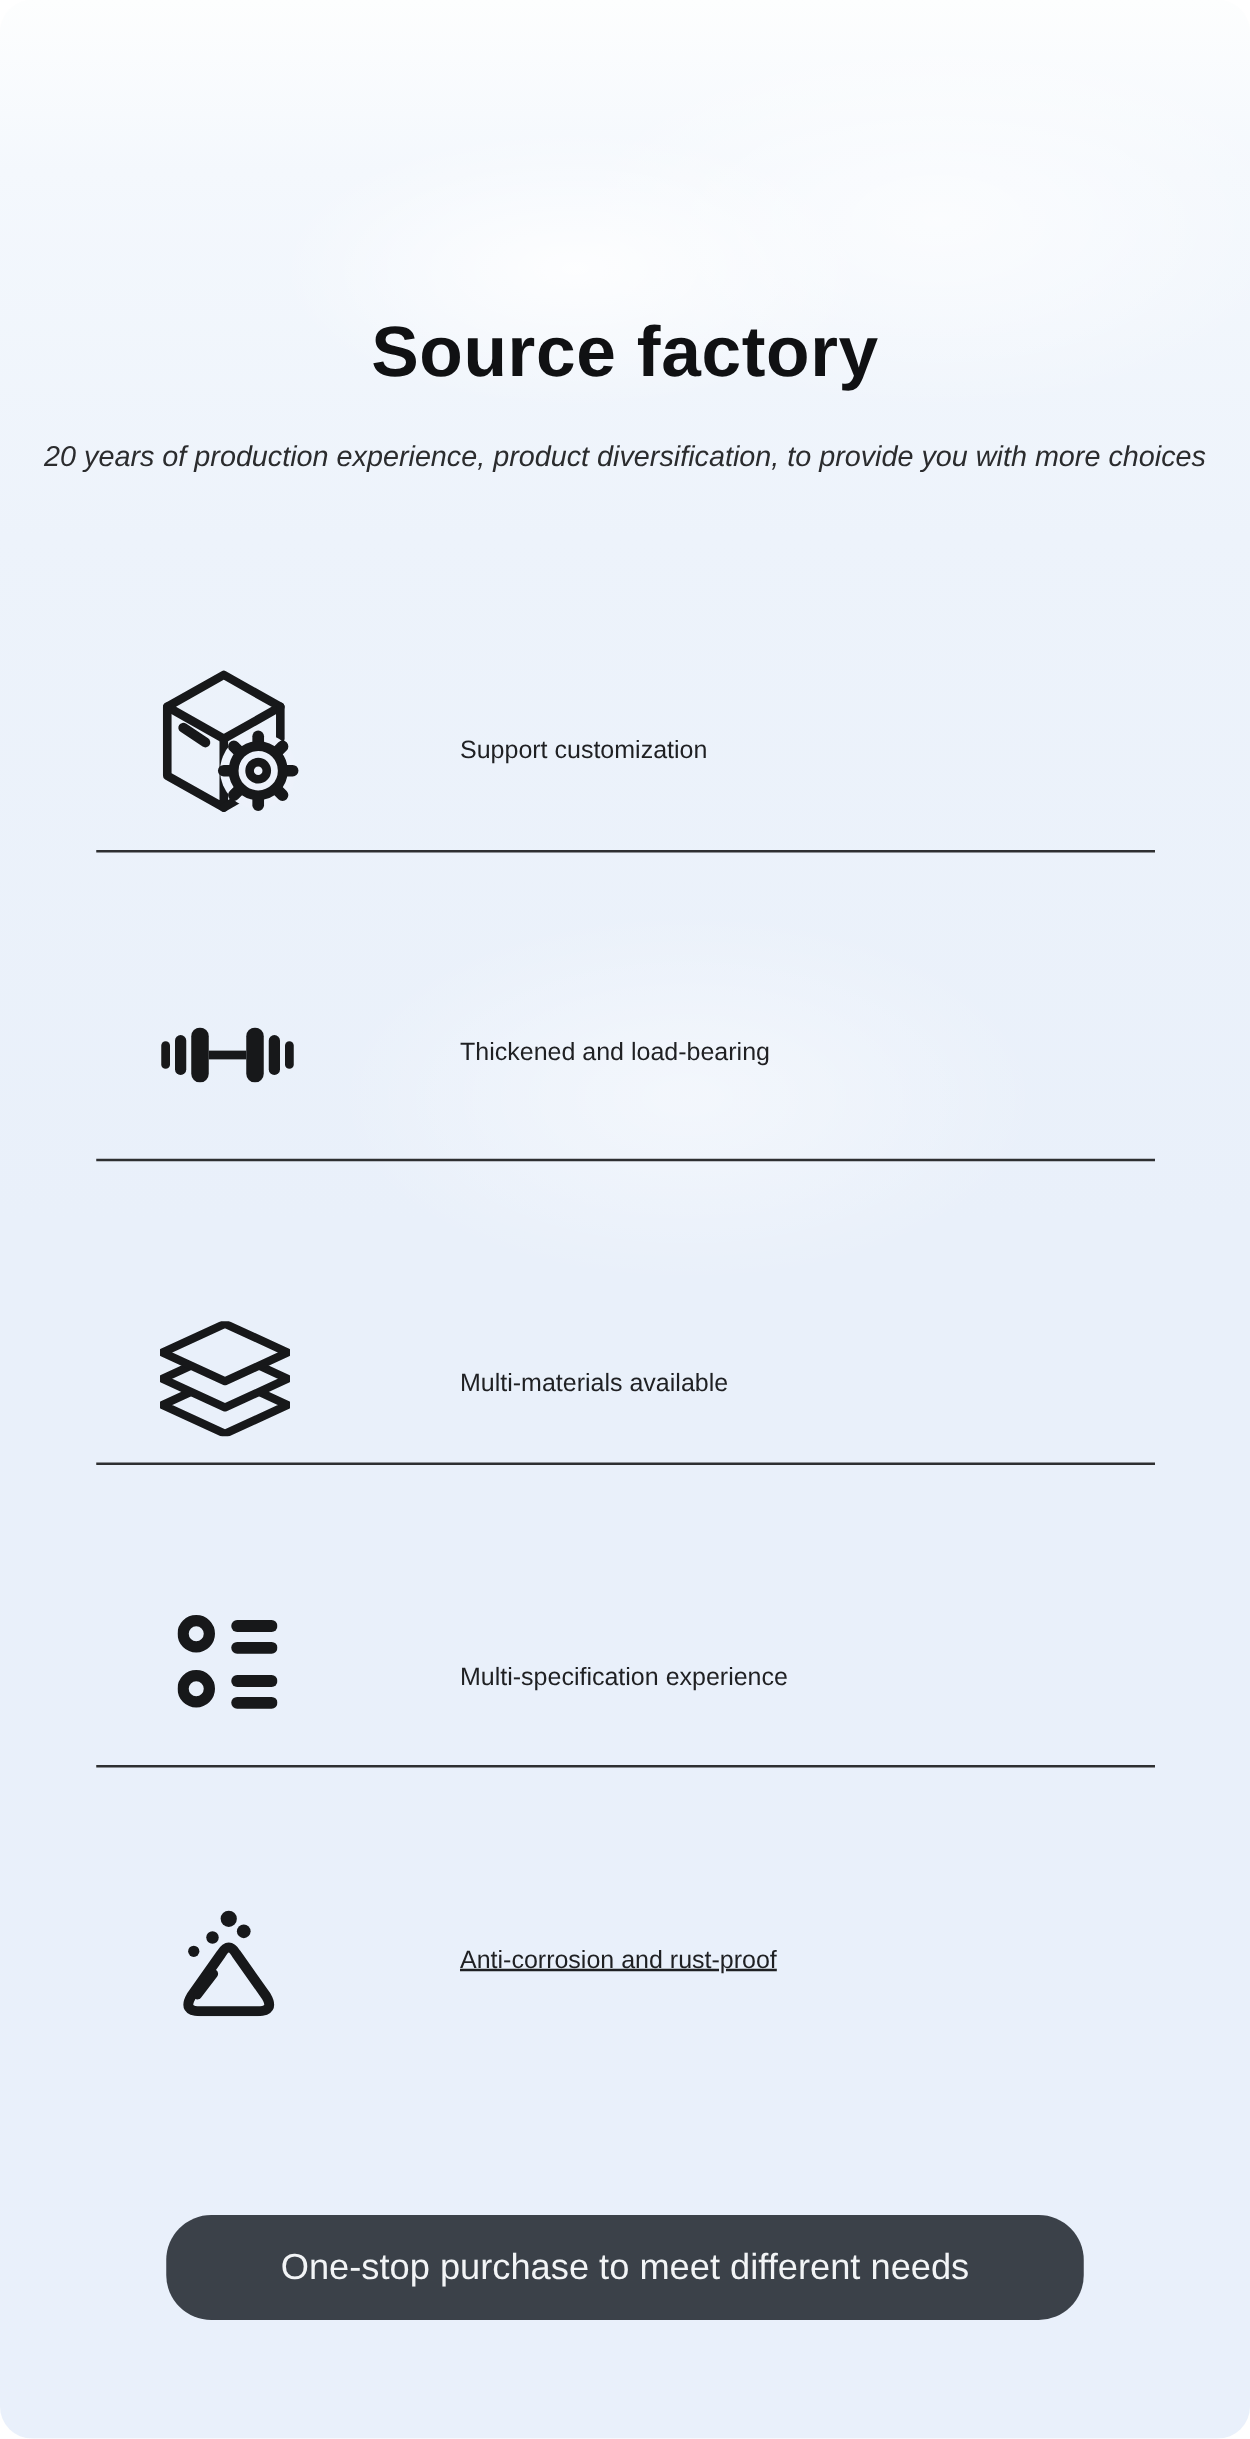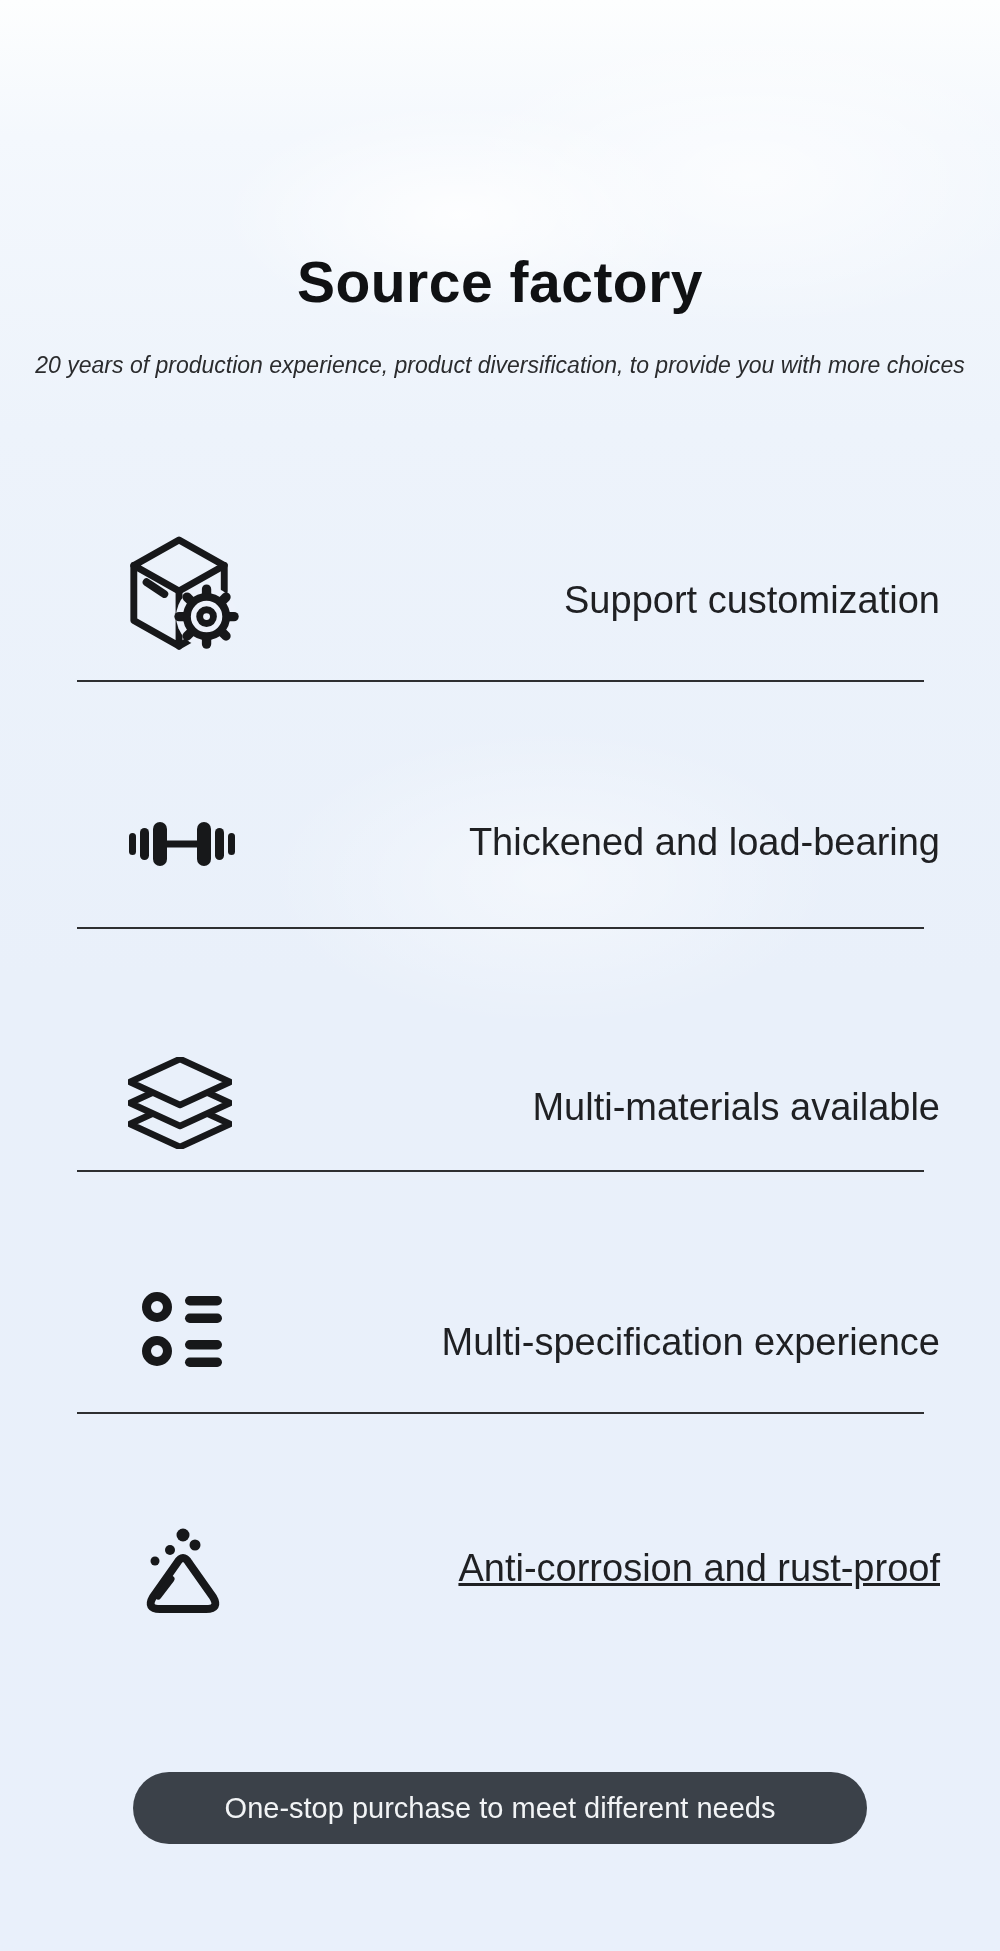--- a/index.html
+++ b/index.html
@@ -9,20 +9,21 @@
     position: relative;
     width: 1000px;
     height: 1951px;
     overflow: hidden;
     font-family: "Liberation Sans", "DejaVu Sans", sans-serif;
     background:
       radial-gradient(ellipse 340px 160px at 46% 11%, rgba(255,255,255,0.85), rgba(255,255,255,0) 70%),
       radial-gradient(ellipse 420px 220px at 75% 9%,  rgba(255,255,255,0.65), rgba(255,255,255,0) 70%),
       radial-gradient(ellipse 380px 200px at 55% 45%, rgba(255,255,255,0.45), rgba(255,255,255,0) 75%),
       linear-gradient(180deg, #fdfefe 0%, #f4f8fd 7%, #edf3fb 22%, #e9f0fa 50%, #e9f0fb 100%);
+    border-radius: 26px;
   }
 
   .page-title {
     position: absolute;
     top: 252px; left: 0; width: 100%;
     text-align: center;
     font-size: 57px;
     font-weight: 700;
     line-height: 60px;
     color: #101113;
@@ -38,37 +39,37 @@
     color: #2b2c2e;
     font-style: italic;
   }
 
   .feature-row { position: absolute; left: 0; width: 100%; }
   .icon-box { position: absolute; }
   .icon-box svg { display: block; width: 100%; height: 100%; }
 
   .feature-label {
     position: absolute;
-    left: 380px; width: 560px;
-    text-align: right;
-    font-size: 38px;
+    left: 368px; width: 560px;
+    text-align: left;
+    font-size: 20px;
     line-height: 40px;
     color: #1f2023;
   }
 
   .divider {
     position: absolute;
     left: 77px; width: 847px; height: 2px;
     background: #2e2f31;
   }
 
   .cta-button {
     position: absolute;
     top: 1772px; left: 133px;
-    width: 734px; height: 72px;
+    width: 734px; height: 84px;
     border: none;
     border-radius: 36px;
     background: #3b4149;
     color: #f2f4f6;
     font-family: "Liberation Sans", "DejaVu Sans", sans-serif;
     font-size: 29px;
     display: flex;
     align-items: center;
     justify-content: center;
     cursor: pointer;

